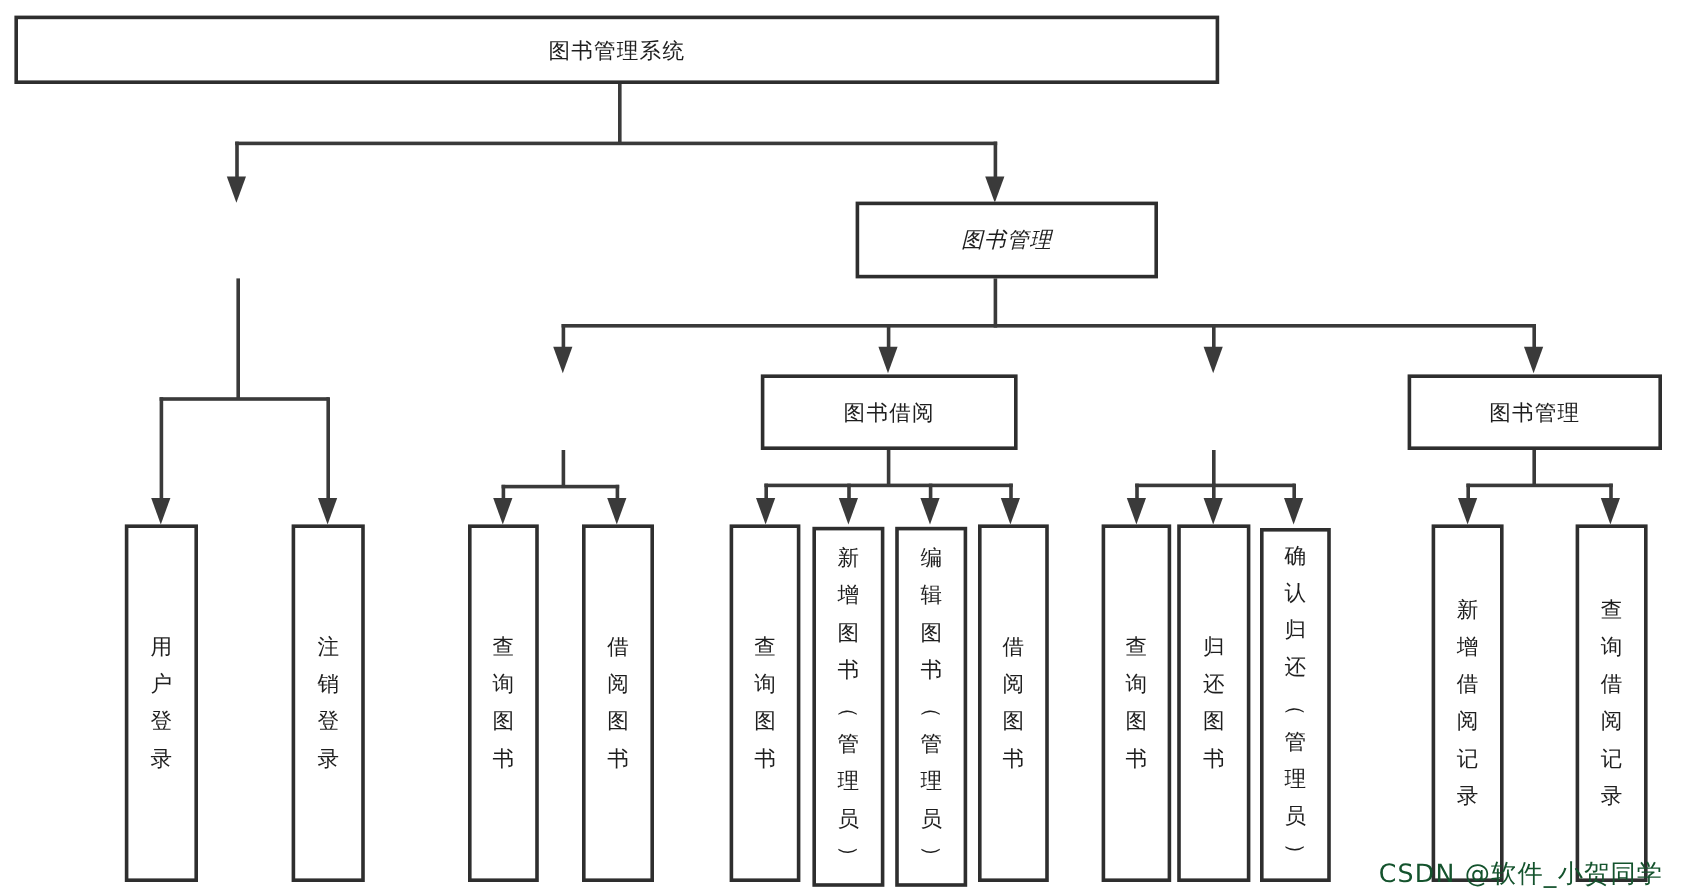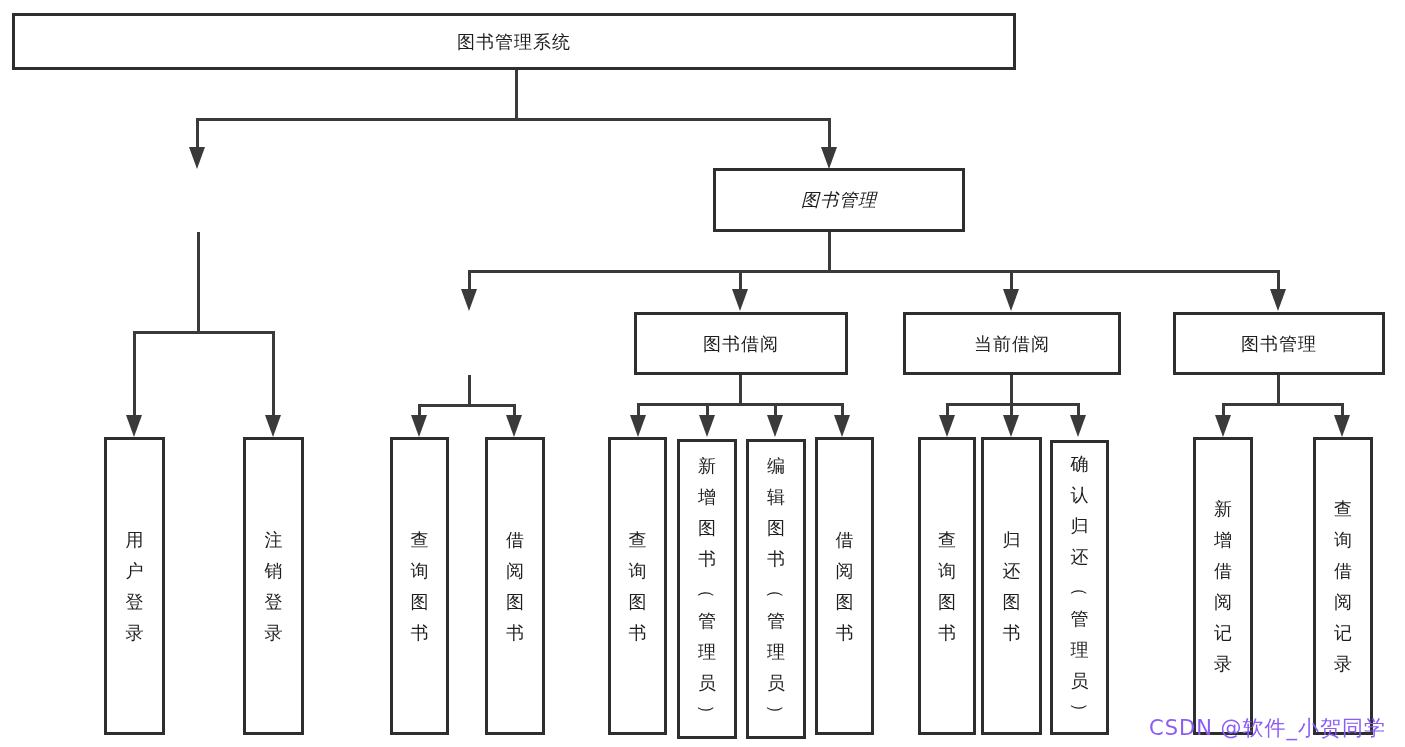--- a/index.html
+++ b/index.html
@@ -87,21 +87,20 @@
   <div class="vl" style="left:468px;top:270px;height:20px;"></div>
   <div class="ar" style="left:461px;top:289px;"></div>
   <div class="vl" style="left:739px;top:270px;height:20px;"></div>
   <div class="ar" style="left:732px;top:289px;"></div>
   <div class="vl" style="left:1010px;top:270px;height:20px;"></div>
   <div class="ar" style="left:1003px;top:289px;"></div>
   <div class="vl" style="left:1277px;top:270px;height:20px;"></div>
   <div class="ar" style="left:1270px;top:289px;"></div>
 
   <div class="box" style="left:634px;top:312px;width:214px;height:63px;">图书借阅</div>
-  <div class="box" style="left:903px;top:312px;width:218px;height:63px;">当前借阅</div>
   <div class="box" style="left:1173px;top:312px;width:212px;height:63px;">图书管理</div>
 
   <div class="vl" style="left:468px;top:375px;height:31px;"></div>
   <div class="hl" style="left:418px;top:404px;width:98px;"></div>
   <div class="vl" style="left:418px;top:404px;height:13px;"></div>
   <div class="ar" style="left:411px;top:415px;"></div>
   <div class="vl" style="left:513px;top:404px;height:13px;"></div>
   <div class="ar" style="left:506px;top:415px;"></div>
 
   <div class="vbox vtext" style="left:390px;top:437px;width:59px;height:298px;">
@@ -213,15 +212,15 @@
     </div>
   <div class="vbox vtext" style="left:1313px;top:437px;width:60px;height:298px;">
       <span class="vchar">查</span>
       <span class="vchar">询</span>
       <span class="vchar">借</span>
       <span class="vchar">阅</span>
       <span class="vchar">记</span>
       <span class="vchar">录</span>
     </div>
 
-  <div class="wm" style="color: #8b5cf6;">CSDN @软件_小贺同学</div>
+  <div class="wm" style="color: #14532d;">CSDN @软件_小贺同学</div>
 
 </div>
 
 </body></html>

